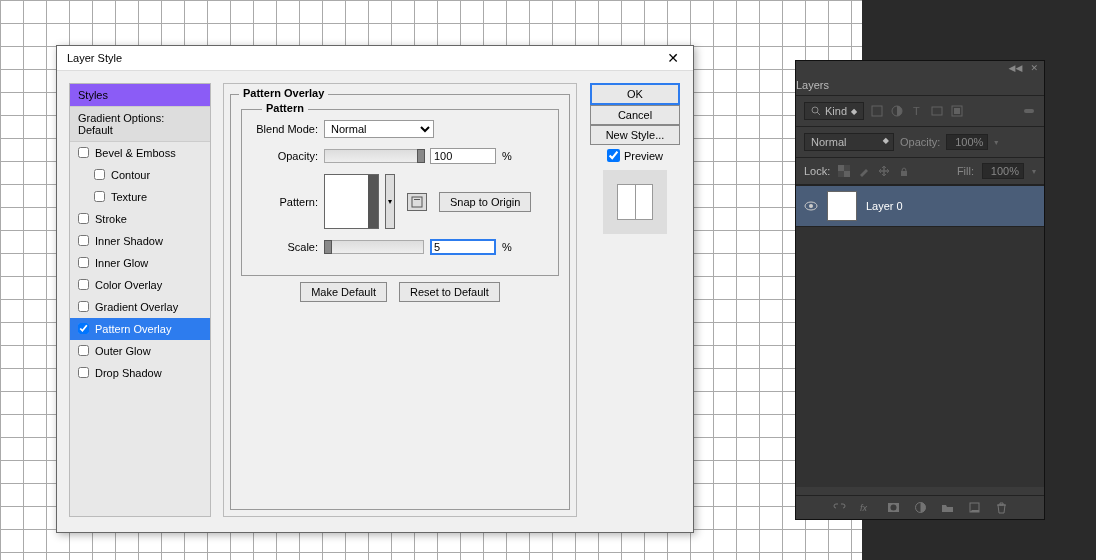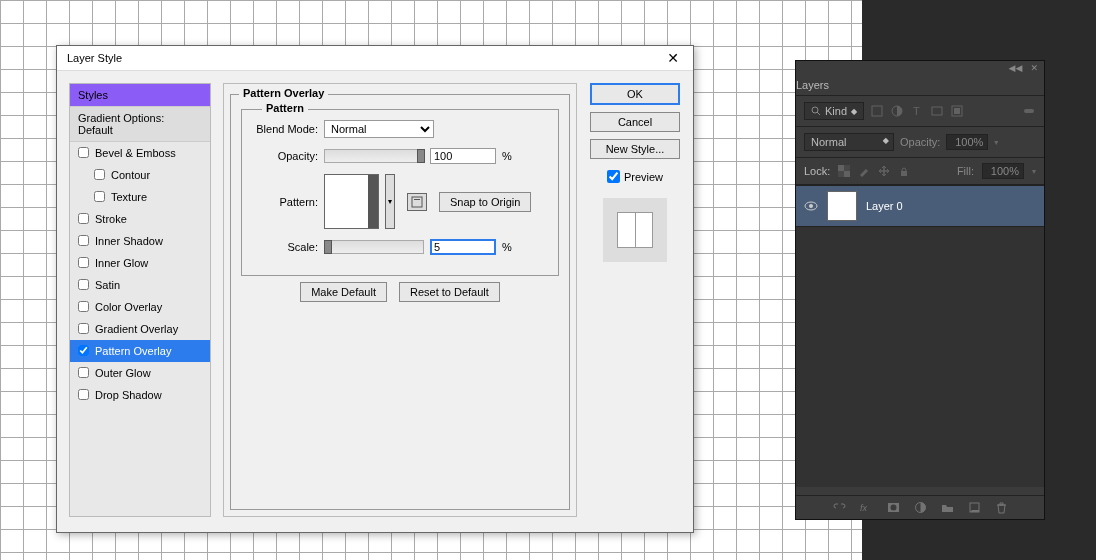--- a/index.html
+++ b/index.html
@@ -28,21 +28,21 @@
 .slider { width: 100px; height: 14px; position: relative; border: 1px solid #aaa; background: linear-gradient(#ddd,#eee); }
 .slider-thumb { position: absolute; width: 8px; height: 14px; background: #888; border: 1px solid #555; top: -1px; }
 .num-input { width: 66px; padding: 1px 3px; border: 1px solid #999; font-size: 11px; text-align: left; }
 .num-input.active { border: 2px solid #2d7cee; padding: 0 2px; }
 .pattern-swatch { width: 55px; height: 55px; border: 1px solid #666; background: #fff; position: relative; display: inline-block; }
 .pattern-swatch::after { content: ''; position: absolute; right: 0; top: 0; bottom: 0; width: 10px; background: #555; }
 .pattern-arrow { width: 10px; height: 55px; border: 1px solid #666; background: #ddd; display: flex; align-items: center; justify-content: center; font-size: 8px; }
 .new-pattern-icon { width: 20px; height: 18px; border: 1px solid #666; background: #ddd; display: flex; align-items: center; justify-content: center; margin-left: 6px; }
 .btn { padding: 3px 10px; border: 1px solid #888; background: #e8e8e8; cursor: pointer; font-size: 11px; }
 .actions-row { display: flex; gap: 12px; justify-content: center; margin-top: 6px; }
-.right-btns { width: 92px; display: flex; flex-direction: column; gap: 7px; align-items: center; }
+.right-btns { width: 92px; display: flex; flex-direction: column; align-items: center; }
 .right-btn { width: 90px; padding: 3px 0; border: 1px solid #888; background: #e8e8e8; text-align: center; cursor: pointer; font-size: 11px; }
 .right-btn.primary { border: 2px solid #2d7cee; }
 .preview-check { display: flex; align-items: center; gap: 4px; margin-top: 4px; }
 .preview-box { width: 64px; height: 64px; background: #ddd; margin-top: 8px; display: flex; align-items: center; justify-content: center; }
 .preview-inner { width: 36px; height: 36px; background: #fff; border: 1px solid #999; position: relative; }
 .preview-inner::after { content: ''; position: absolute; left: 50%; top: 0; bottom: 0; width: 1px; background: #999; }
 .layers-panel { position: absolute; left: 795px; top: 60px; width: 250px; height: 460px; background: #3b3b3b; border: 1px solid #111; color: #bbb; font-size: 11px; }
 .layers-topbar { display: flex; justify-content: flex-end; padding: 2px 6px; gap: 8px; font-size: 9px; color: #888; }
 .layers-tab { padding: 4px 0; background: #3b3b3b; border-bottom: 1px solid #222; }
 .layers-filter { display: flex; align-items: center; gap: 6px; padding: 6px 8px; border-bottom: 1px solid #222; }
@@ -97,24 +97,20 @@
           <div class="style-item">
             <input type="checkbox" style="">
             <span>Inner Shadow</span>
           </div>
           <div class="style-item">
             <input type="checkbox" style="">
             <span>Inner Glow</span>
           </div>
           <div class="style-item">
             <input type="checkbox" style="">
-            <span>Satin</span>
-          </div>
-          <div class="style-item">
-            <input type="checkbox" style="">
             <span>Color Overlay</span>
           </div>
           <div class="style-item">
             <input type="checkbox" style="">
             <span>Gradient Overlay</span>
           </div>
           <div class="style-item selected">
             <input type="checkbox" checked="" style="">
             <span>Pattern Overlay</span>
           </div>

